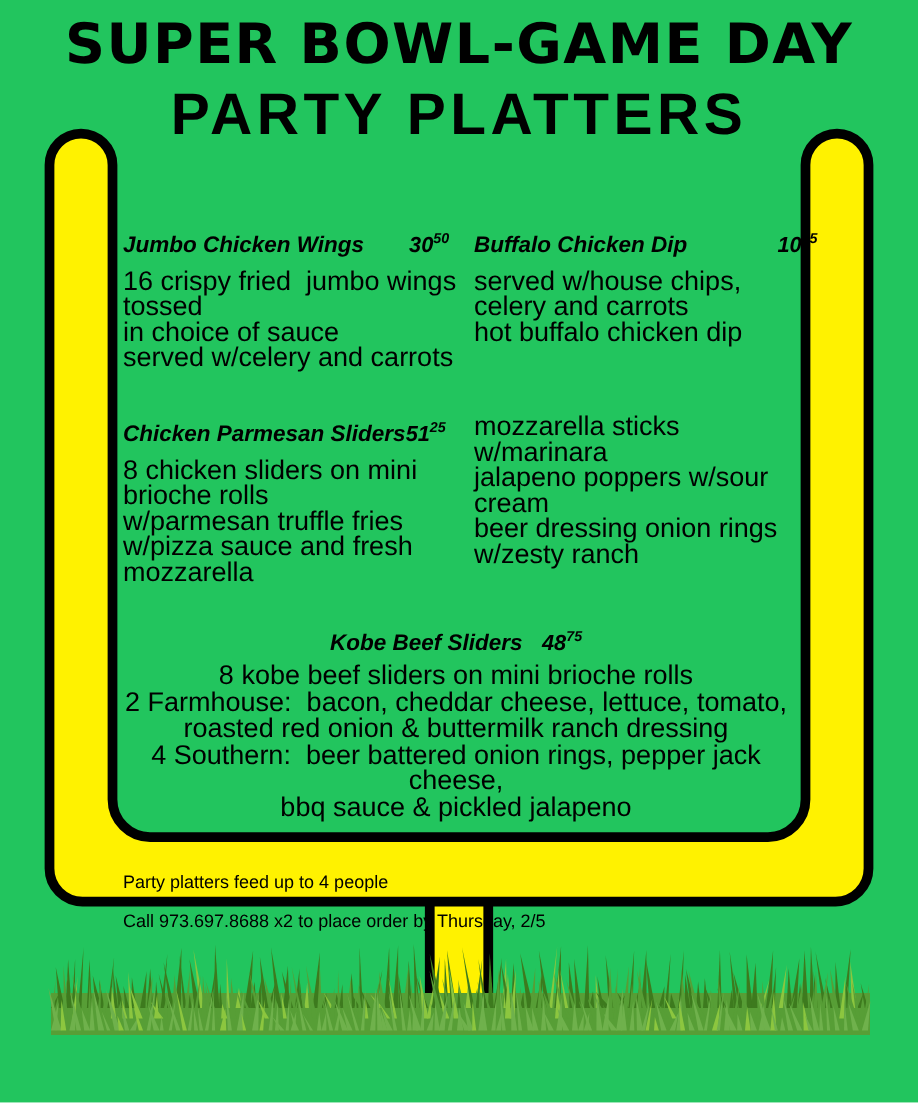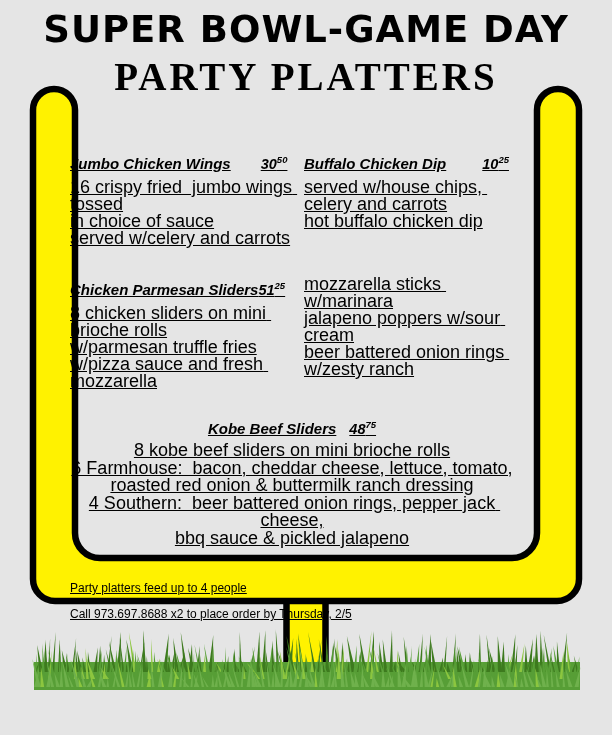--- a/index.html
+++ b/index.html
@@ -1,41 +1,41 @@
 <!DOCTYPE html>
 <html><head>
 <meta charset="utf-8">
 <style>
   html,body{margin:0;padding:0;background:#ffffff;}
   .page{
-    position:relative;width:612px;height:735px;background:#e5e5e5;
+    position:relative;width:612px;height:735px;background:#22c55e;
     overflow:hidden;font-family:"Liberation Sans",sans-serif;color:#000;
   }
   
   .title{position:absolute;left:0;top:6px;width:612px;text-align:center;z-index:3;}
   .title-line1{
     font-family:"DejaVu Sans",sans-serif;font-weight:bold;
     font-size:37px;line-height:47px;letter-spacing:1px;white-space:nowrap;
   }
   .title-line2{
-    font-family:Liberation Serif, serif;font-weight:bold;
+    font-family:Liberation Sans, sans-serif;font-weight:bold;
     font-size:39px;line-height:48px;letter-spacing:3px;white-space:nowrap;
   }
   
   .art{position:absolute;left:0;top:0;z-index:1;}
   
-  .menu{position:absolute;left:70px;top:150px;width:444px;z-index:2;text-decoration:underline;}
+  .menu{position:absolute;left:82px;top:150px;width:444px;z-index:2;}
   .row{display:flex;}
   .col-left{width:234px;flex:0 0 234px;}
   .col-right{flex:1;}
   .row2{margin-top:29px;}
   .item-head{font-size:15px;font-weight:bold;font-style:italic;line-height:19px;margin-bottom:5px;white-space:nowrap;}
   .price{font-weight:bold;font-style:italic;font-size:14.5px;}
   .cents{font-size:9.5px;vertical-align:6px;letter-spacing:0;}
-  .gap0{margin-left:30px;} .gap1{margin-left:36px;} .gap2{} .gap3{margin-left:62px;} .gap4{margin-left:13px;}
+  .gap0{margin-left:30px;} .gap1{margin-left:60px;} .gap2{} .gap3{margin-left:62px;} .gap4{margin-left:13px;}
   .desc{font-size:18px;line-height:17px;white-space:pre-wrap;}
   .kobe{margin-top:25px;text-align:center;}
   .kobe .item-head{margin-bottom:3px;}
   .kobe .desc{line-height:17.5px;}
   .footer{margin-top:28px;text-align:left;font-size:12px;line-height:26px;}
 </style>
 </head>
 <body>
 
 <div class="page">
@@ -450,30 +450,30 @@
         <div class="item-head">
           <span>Chicken Parmesan Sliders</span><span class="price gap2"><span>51</span><span class="cents">25</span></span>
         </div>
         <div class="desc">8 chicken sliders on mini brioche rolls</div>
         <div class="desc">w/parmesan truffle fries</div>
         <div class="desc">w/pizza sauce and fresh mozzarella</div>
       </div>
       <div class="col-right">
         <div class="desc">mozzarella sticks w/marinara</div>
         <div class="desc">jalapeno poppers w/sour cream</div>
-        <div class="desc">beer battered onion rings w/zesty ranch</div>
+        <div class="desc">beer dressing onion rings w/zesty ranch</div>
       </div>
     </div>
 
     <div class="kobe">
       <div class="item-head">
         <span>Kobe Beef Sliders</span><span class="price gap4"><span>48</span><span class="cents">75</span></span>
       </div>
       <div class="desc">8 kobe beef sliders on mini brioche rolls</div>
-      <div class="desc">6 Farmhouse:  bacon, cheddar cheese, lettuce, tomato,</div>
+      <div class="desc">2 Farmhouse:  bacon, cheddar cheese, lettuce, tomato,</div>
       <div class="desc">roasted red onion &amp; buttermilk ranch dressing</div>
       <div class="desc">4 Southern:  beer battered onion rings, pepper jack cheese,</div>
       <div class="desc">bbq sauce &amp; pickled jalapeno</div>
     </div>
 
     <div class="footer">
       <div>Party platters feed up to 4 people</div>
       <div>Call 973.697.8688 x2 to place order by Thursday, 2/5</div>
     </div>
 

